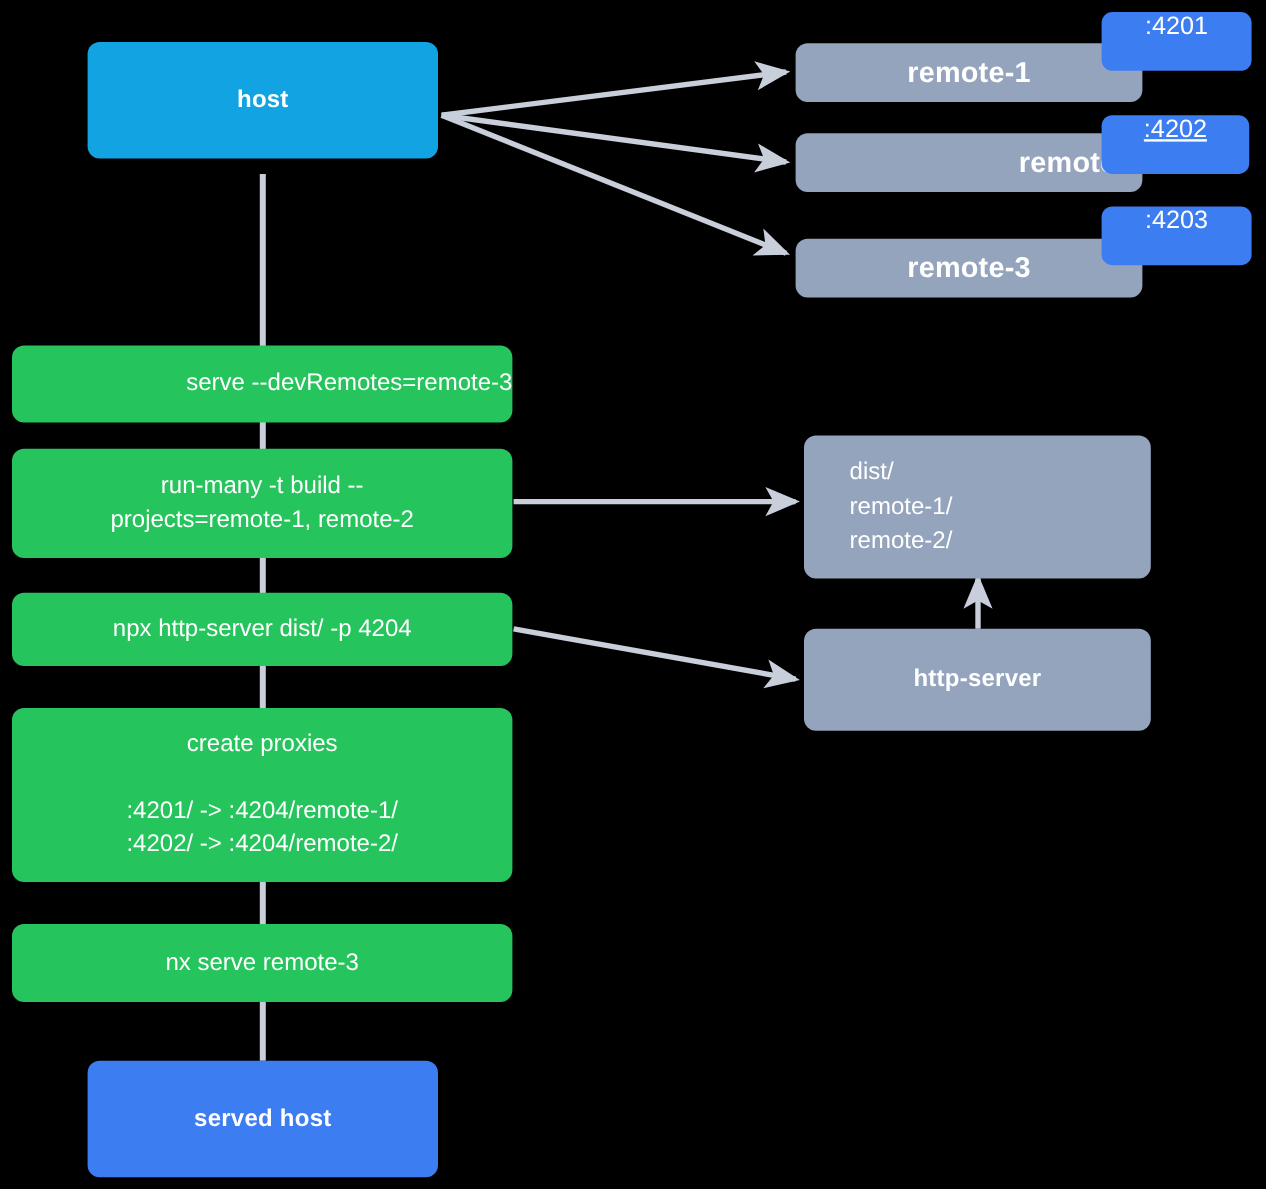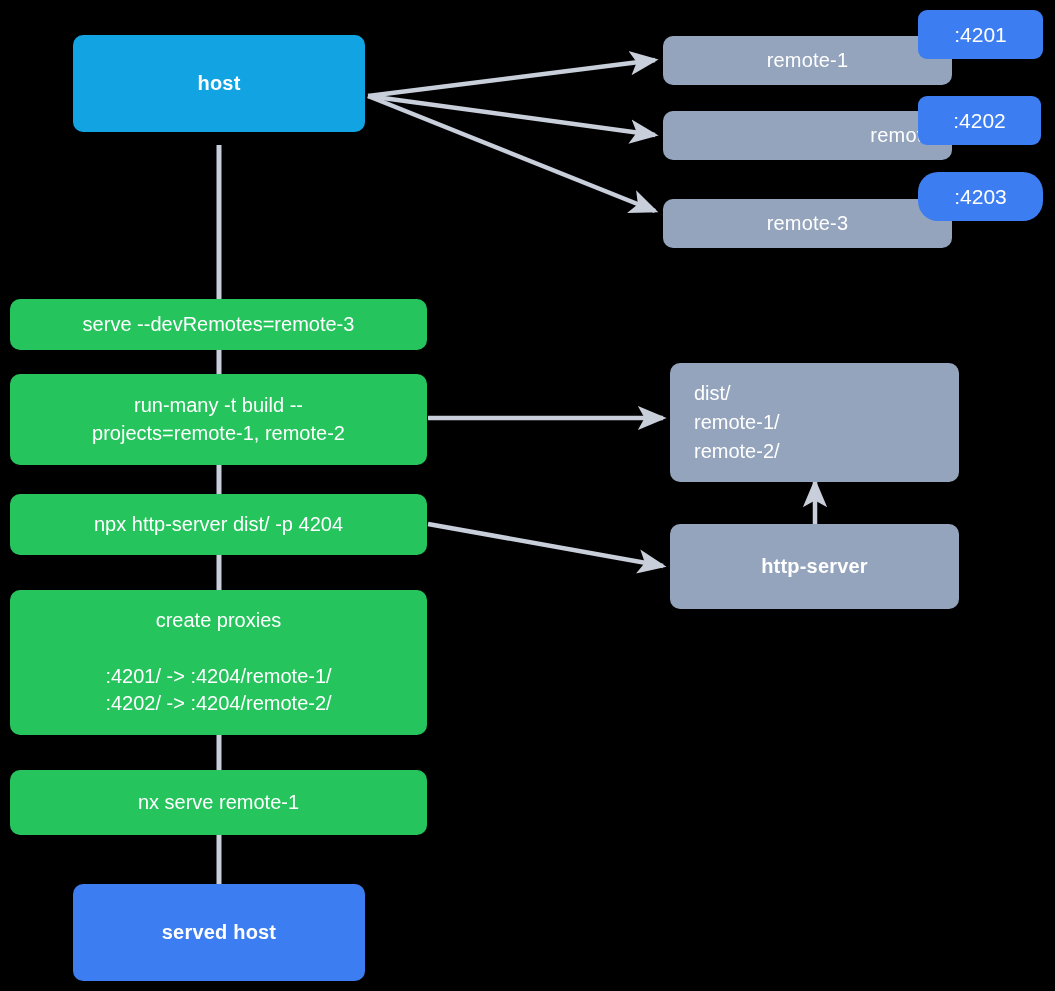--- a/index.html
+++ b/index.html
@@ -45,22 +45,22 @@
     letter-spacing: 0.2px;
   }
   .node-served {
     background: #3C7DF2;
     font-weight: bold;
     font-size: 20px;
     letter-spacing: 0.2px;
   }
   .node-remote {
     background: #94A4BC;
-    font-weight: normal;
-    font-size: 20px;
+    font-weight: bold;
+    font-size: 24px;
     letter-spacing: 0.2px;
     z-index: 2;
   }
   .node-gray {
     background: #94A4BC;
     font-weight: normal;
     font-size: 20px;
     z-index: 2;
   }
   .node-gray-bold {
@@ -77,28 +77,28 @@
   }
   .badge {
     position: absolute;
     box-sizing: border-box;
     border-radius: 9px;
     background: #3C7DF2;
     color: #ffffff;
     font-size: 21px;
     font-weight: normal;
     display: flex;
-    align-items: center;
+    align-items: flex-start;
     justify-content: center;
     z-index: 5;
   }
   .dist-text {
     display: block;
     width: 100%;
-    padding-left: 24px;
+    padding-left: 38px;
     box-sizing: border-box;
     text-align: left;
     white-space: pre-line;
     line-height: 1.45;
     font-size: 20px;
   }
 </style>
 </head>
 <body>
 
@@ -145,53 +145,53 @@
   <div class="node node-remote" style="left:663px; top:36px; width:289px; height:49px;">
     <span>remote-1</span>
   </div>
   <div class="badge" style="left:918px; top:10px; width:125px; height:49px;">
     <span>:4201</span>
   </div>
 
   <div class="node node-remote" style="left:663px; top:111px; width:289px; height:49px;justify-content:flex-end;">
     <span>remote-2</span>
   </div>
-  <div class="badge" style="left:918px; top:96px; width:123px; height:49px;">
+  <div class="badge" style="left:918px; top:96px; width:123px; height:49px;text-decoration:underline;">
     <span>:4202</span>
   </div>
 
   <div class="node node-remote" style="left:663px; top:199px; width:289px; height:49px;">
     <span>remote-3</span>
   </div>
-  <div class="badge" style="left:918px; top:172px; width:125px; height:49px;border-radius:20px;">
+  <div class="badge" style="left:918px; top:172px; width:125px; height:49px;">
     <span>:4203</span>
   </div>
 
-  <div class="node node-cmd" style="left:10px; top:299px; width:417px; height:51px;">
+  <div class="node node-cmd" style="left:10px; top:288px; width:417px; height:64px;justify-content:flex-end;">
     <span>serve --devRemotes=remote-3</span>
   </div>
 
   <div class="node node-cmd" style="left:10px; top:374px; width:417px; height:91px;">
     <span>run-many -t build --
 projects=remote-1, remote-2</span>
   </div>
 
   <div class="node node-cmd" style="left:10px; top:494px; width:417px; height:61px;">
     <span>npx http-server dist/ -p 4204</span>
   </div>
 
   <div class="node node-cmd" style="left:10px; top:590px; width:417px; height:145px;">
     <span>create proxies
 
 :4201/ -&gt; :4204/remote-1/
 :4202/ -&gt; :4204/remote-2/</span>
   </div>
 
   <div class="node node-cmd" style="left:10px; top:770px; width:417px; height:65px;">
-    <span>nx serve remote-1</span>
+    <span>nx serve remote-3</span>
   </div>
 
   <div class="node node-served" style="left:73px; top:884px; width:292px; height:97px;">
     <span>served host</span>
   </div>
 
   <div class="node node-gray" style="left:670px; top:363px; width:289px; height:119px;">
     <span class="dist-text">dist/
        remote-1/
        remote-2/</span>

